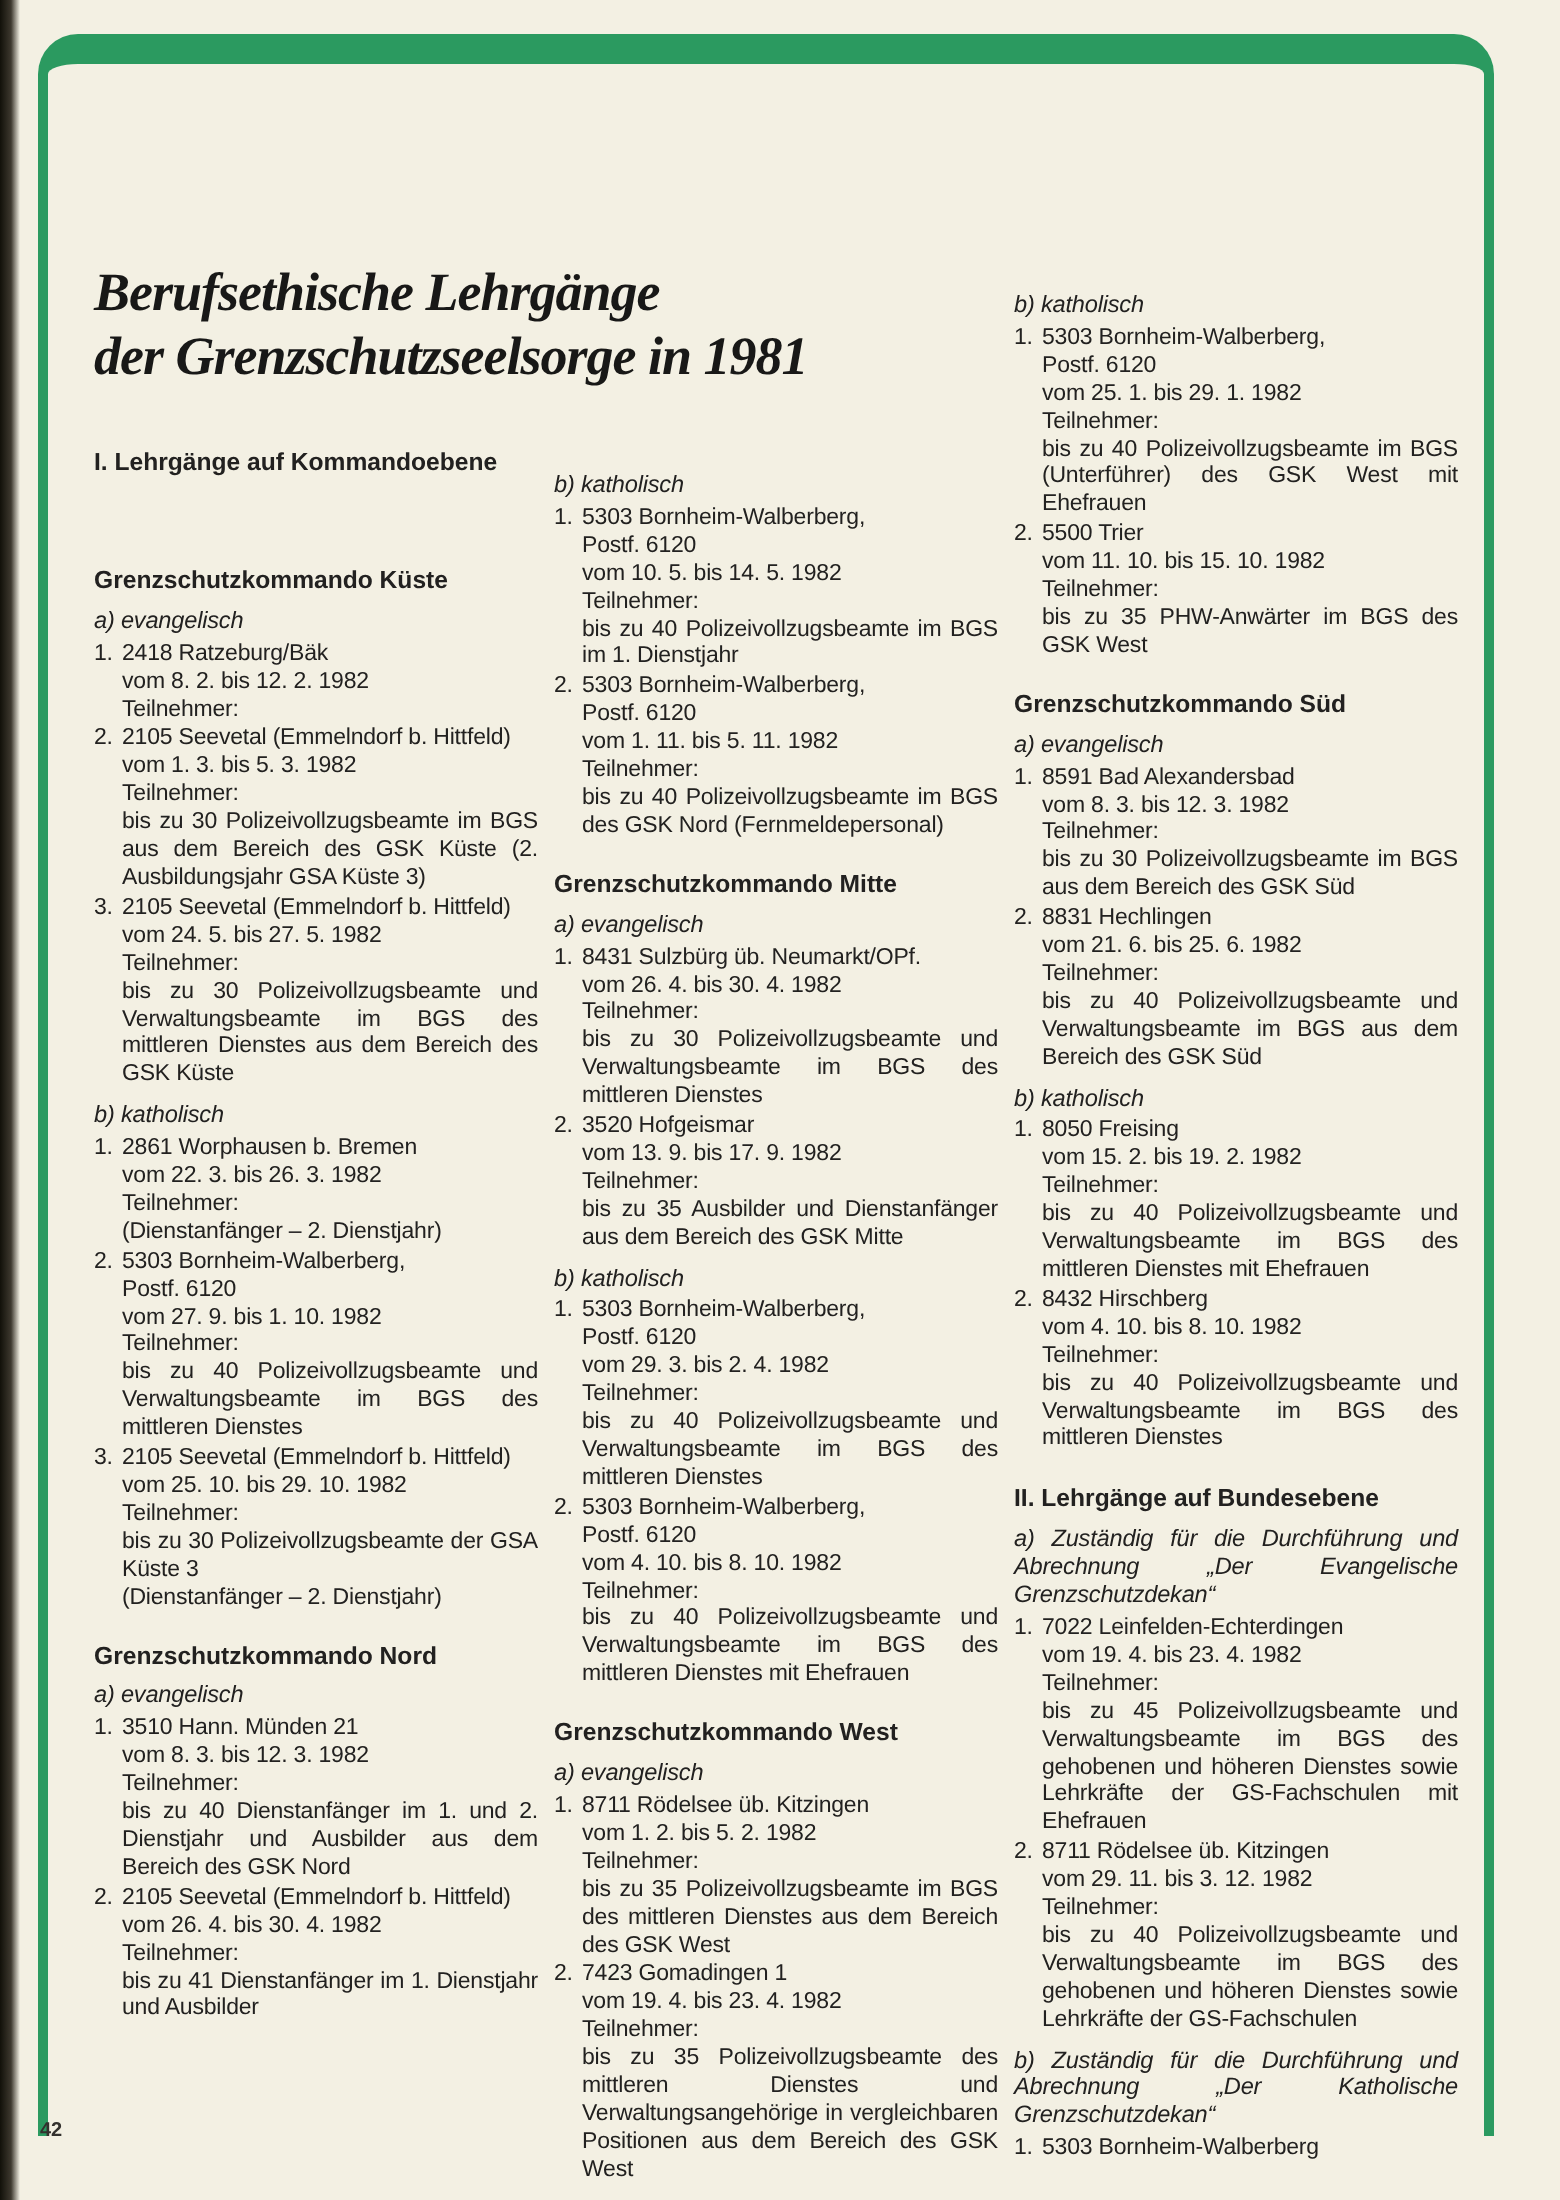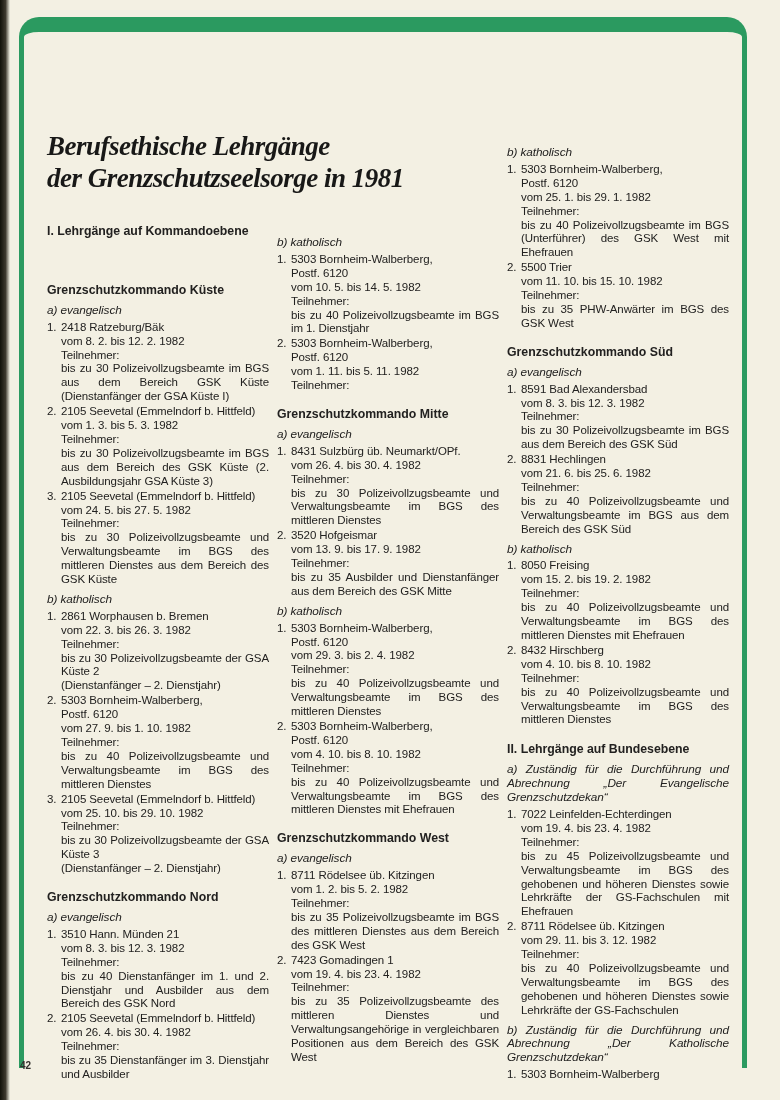--- a/index.html
+++ b/index.html
@@ -79,21 +79,20 @@
 <div class="col col1">
     <div class="blk section">I. Lehrgänge auf Kommandoebene</div>
     <div class="blk kommando">Grenzschutzkommando Küste</div>
     <div class="blk label">a) evangelisch</div>
     <div class="blk entry">
       <span class="num">1.</span>
       <div class="ebody">
         <div class="line">2418 Ratzeburg/Bäk</div>
         <div class="line">vom 8. 2. bis 12. 2. 1982</div>
         <div class="line">Teilnehmer:</div>
-        <div class="line">bis zu 30 Polizeivollzugsbeamte im BGS aus dem Bereich GSK Küste (Dienstanfänger der GSA Küste I)</div>
       </div>
     </div>
     <div class="blk entry">
       <span class="num">2.</span>
       <div class="ebody">
         <div class="line">2105 Seevetal (Emmelndorf b. Hittfeld)</div>
         <div class="line">vom 1. 3. bis 5. 3. 1982</div>
         <div class="line">Teilnehmer:</div>
         <div class="line">bis zu 30 Polizeivollzugsbeamte im BGS aus dem Bereich des GSK Küste (2. Ausbildungsjahr GSA Küste 3)</div>
       </div>
@@ -107,21 +106,20 @@
         <div class="line">bis zu 30 Polizeivollzugsbeamte und Verwaltungsbeamte im BGS des mittleren Dienstes aus dem Bereich des GSK Küste</div>
       </div>
     </div>
     <div class="blk label">b) katholisch</div>
     <div class="blk entry">
       <span class="num">1.</span>
       <div class="ebody">
         <div class="line">2861 Worphausen b. Bremen</div>
         <div class="line">vom 22. 3. bis 26. 3. 1982</div>
         <div class="line">Teilnehmer:</div>
-        <div class="line">bis zu 30 Polizeivollzugsbeamte der GSA Küste 2</div>
         <div class="line">(Dienstanfänger – 2. Dienstjahr)</div>
       </div>
     </div>
     <div class="blk entry">
       <span class="num">2.</span>
       <div class="ebody">
         <div class="line">5303 Bornheim-Walberberg,</div>
         <div class="line">Postf. 6120</div>
         <div class="line">vom 27. 9. bis 1. 10. 1982</div>
         <div class="line">Teilnehmer:</div>
@@ -148,21 +146,21 @@
         <div class="line">Teilnehmer:</div>
         <div class="line">bis zu 40 Dienstanfänger im 1. und 2. Dienstjahr und Ausbilder aus dem Bereich des GSK Nord</div>
       </div>
     </div>
     <div class="blk entry">
       <span class="num">2.</span>
       <div class="ebody">
         <div class="line">2105 Seevetal (Emmelndorf b. Hittfeld)</div>
         <div class="line">vom 26. 4. bis 30. 4. 1982</div>
         <div class="line">Teilnehmer:</div>
-        <div class="line">bis zu 35 Dienstanfänger im 3. Dienstjahr und Ausbilder</div>
+        <div class="line">bis zu 41 Dienstanfänger im 1. Dienstjahr und Ausbilder</div>
       </div>
     </div>
   </div>
 <div class="col col2">
     <div class="blk label">b) katholisch</div>
     <div class="blk entry">
       <span class="num">1.</span>
       <div class="ebody">
         <div class="line">5303 Bornheim-Walberberg,</div>
         <div class="line">Postf. 6120</div>
@@ -171,20 +169,21 @@
         <div class="line">bis zu 40 Polizeivollzugsbeamte im BGS im 1. Dienstjahr</div>
       </div>
     </div>
     <div class="blk entry">
       <span class="num">2.</span>
       <div class="ebody">
         <div class="line">5303 Bornheim-Walberberg,</div>
         <div class="line">Postf. 6120</div>
         <div class="line">vom 1. 11. bis 5. 11. 1982</div>
         <div class="line">Teilnehmer:</div>
+        <div class="line">bis zu 40 Polizeivollzugsbeamte im BGS des GSK Nord (Fernmeldepersonal)</div>
       </div>
     </div>
     <div class="blk kommando">Grenzschutzkommando Mitte</div>
     <div class="blk label">a) evangelisch</div>
     <div class="blk entry">
       <span class="num">1.</span>
       <div class="ebody">
         <div class="line">8431 Sulzbürg üb. Neumarkt/OPf.</div>
         <div class="line">vom 26. 4. bis 30. 4. 1982</div>
         <div class="line">Teilnehmer:</div>

